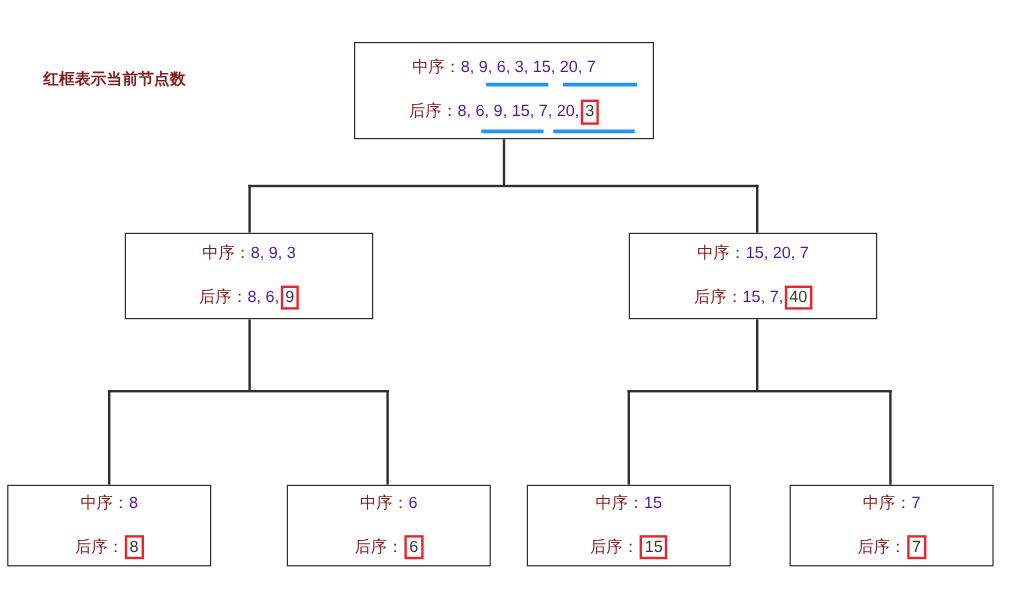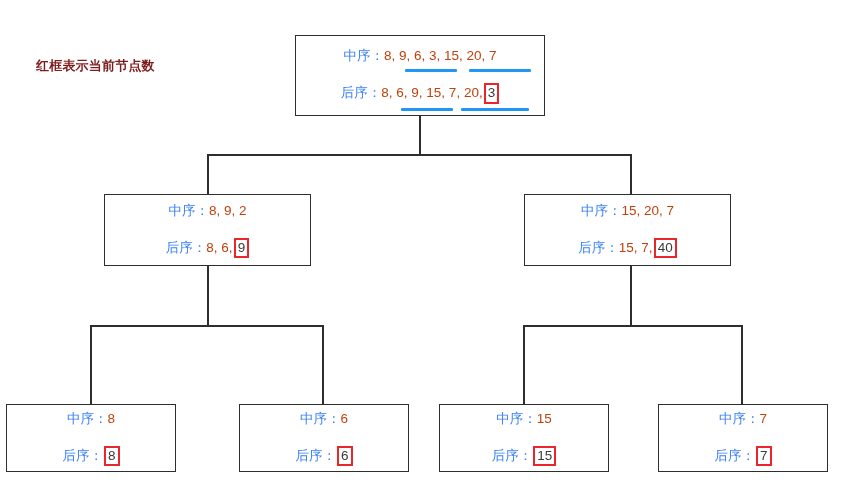--- a/index.html
+++ b/index.html
@@ -45,22 +45,22 @@
   }
   .row {
     position: relative;
     display: flex;
     align-items: baseline;
     white-space: nowrap;
     font-size: 13.5px;
     color: #3a3a3a;
   }
   .row.inorder { margin-bottom: 18px; }
-  .label { color: #3b82f6; }
-  .seq { color: #c2410c; }
+  .label { color: #7f1d1d; }
+  .seq { color: #4c1d95; }
 
   
   .mark {
     display: inline-block;
     box-sizing: border-box;
     border: 2px solid #e8262b;
     padding: 0px 2px 1px 2px;
     margin-left: 1px;
     line-height: 1.15;
     color: #3a3a3a;
@@ -120,21 +120,21 @@
       <span class="seq">8, 6, 9, 15, 7, 20,</span>
       <span class="mark">3</span>
       <span class="uline" style="left:60px; width:52px;"></span>
       <span class="uline" style="left:120px; width:68px;"></span>
     </div>
   </div>
 
   <div class="node" style="left:104px; top:194px; width:207px; height:72px;">
     <div class="row inorder">
       <span class="label">中序：</span>
-      <span class="seq">8, 9, 2</span>
+      <span class="seq">8, 9, 3</span>
     </div>
     <div class="row postorder">
       <span class="label">后序：</span>
       <span class="seq">8, 6,</span>
       <span class="mark">9</span>
     </div>
   </div>
 
   <div class="node" style="left:524px; top:194px; width:207px; height:72px;">
     <div class="row inorder">

